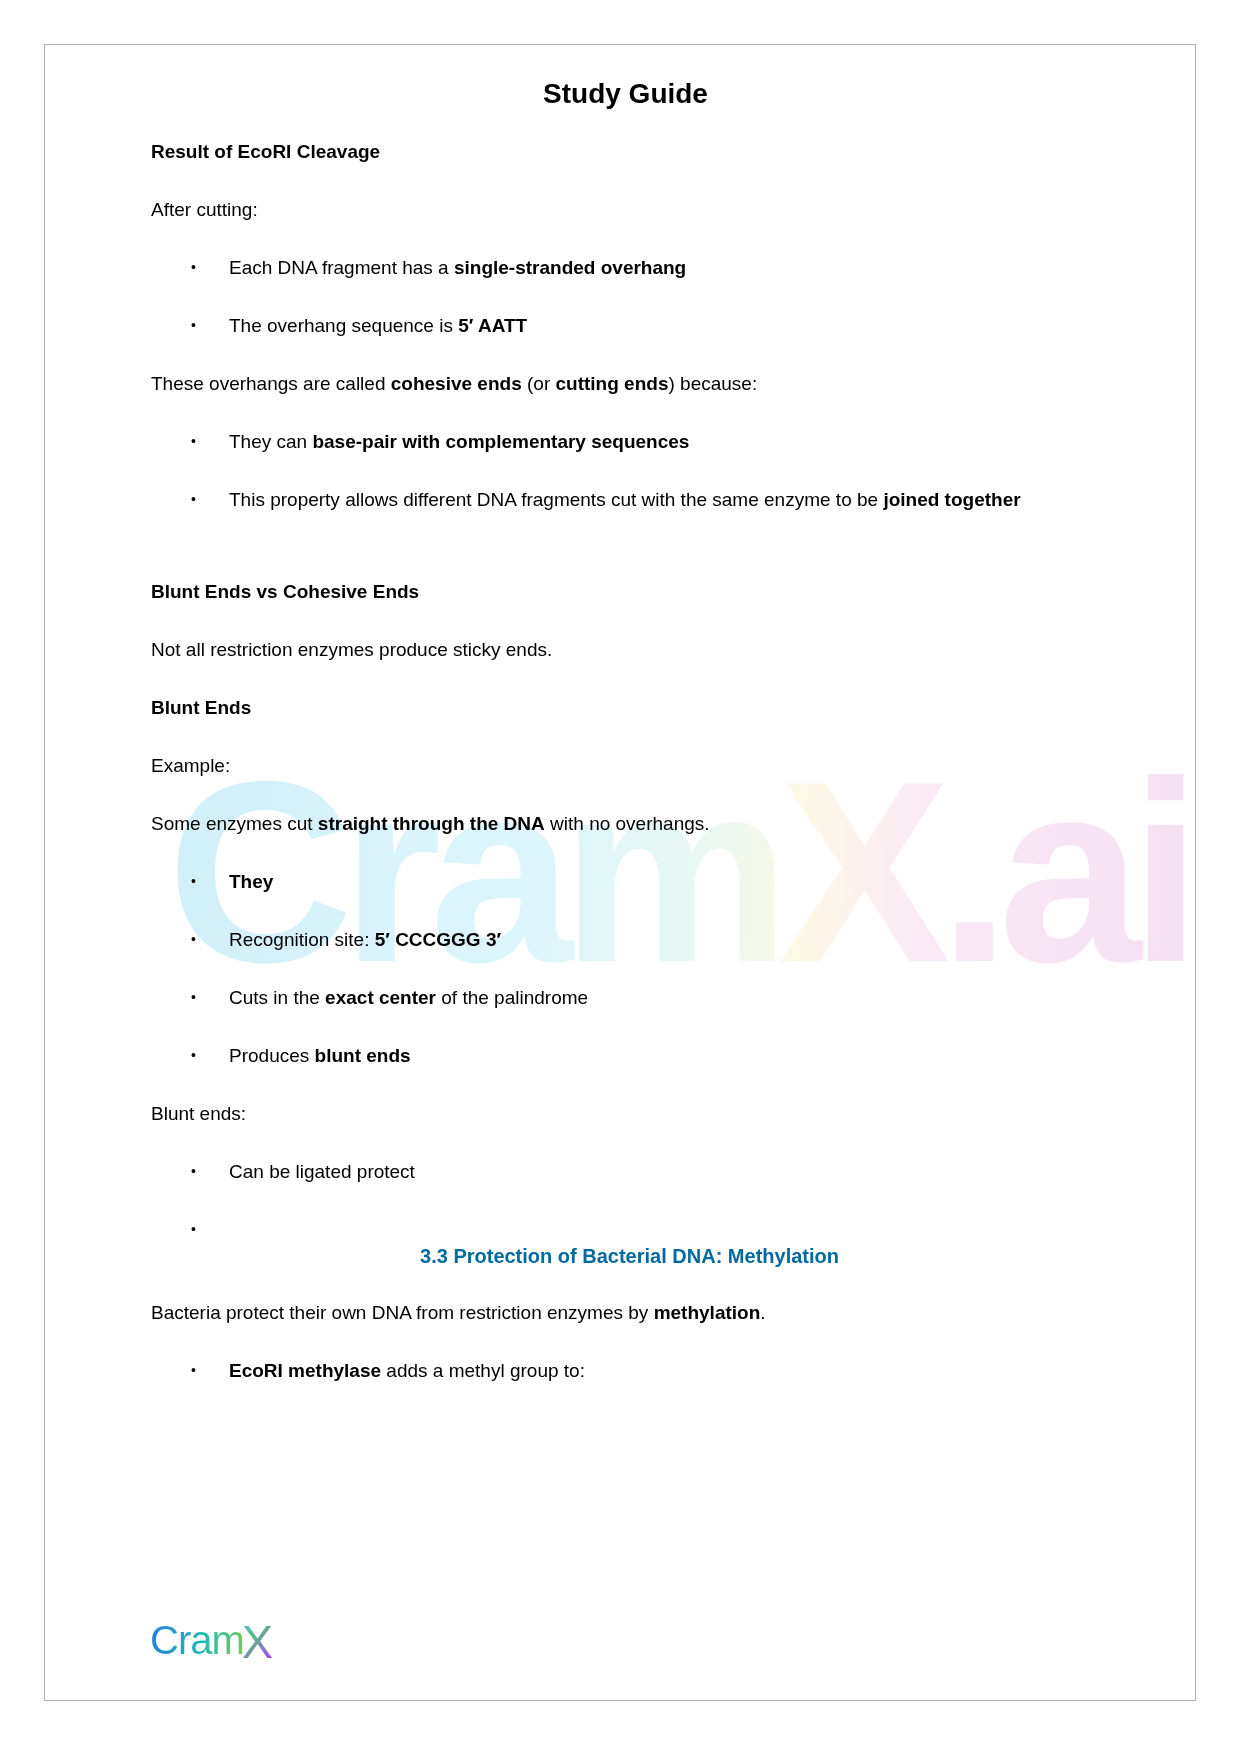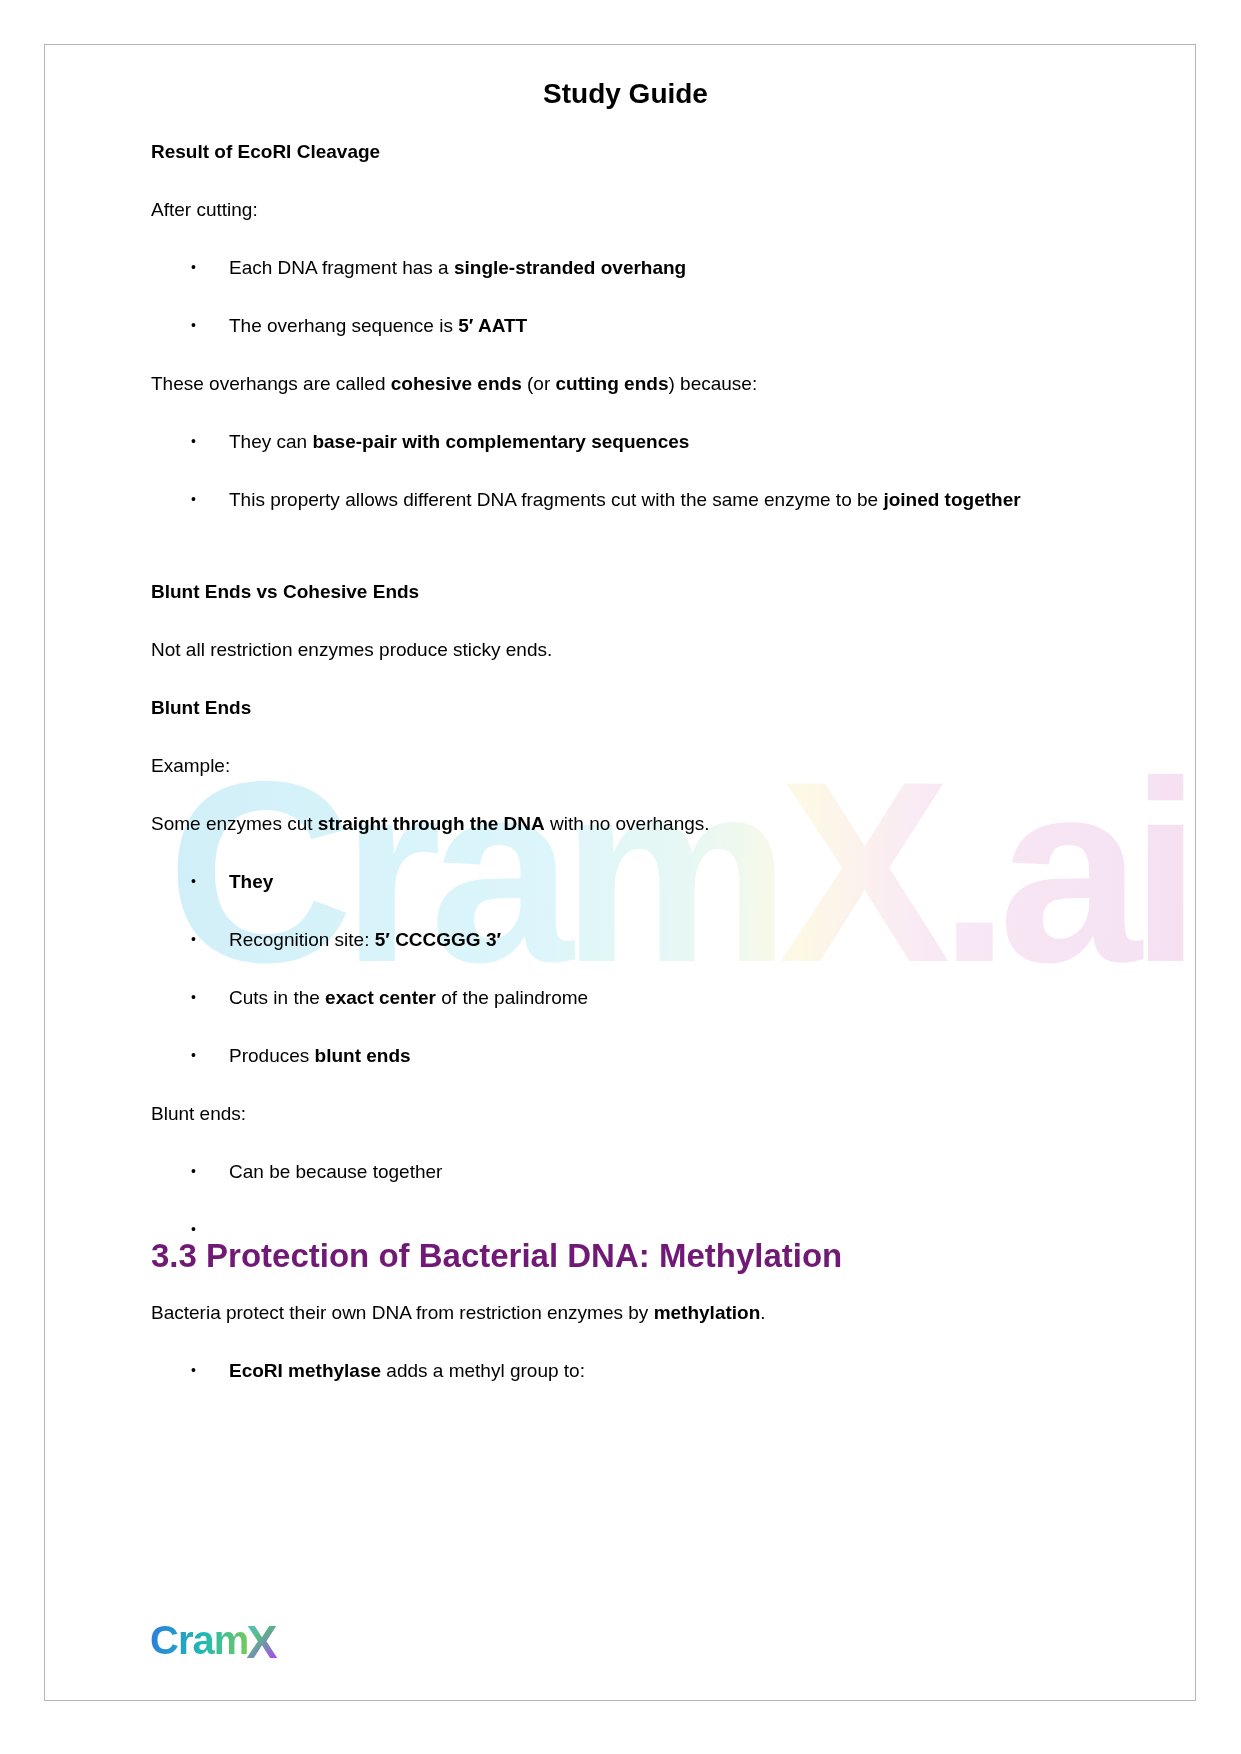--- a/index.html
+++ b/index.html
@@ -16,25 +16,25 @@
   .content { position:absolute; left:150px; top:44px; width:957px; z-index:2;
              font-size:19px; line-height:37px; }
   .doc-title { text-align:center; font-size:28px; font-weight:bold; line-height:38px;
                margin:30px 8px 20px 0; }
   .h3 { font-weight:bold; margin:0 0 21px 0; }
   .para { margin:0 0 21px 0; max-width:880px; }
   .bullet { position:relative; padding-left:78px; margin:0 0 21px 0; }
   .marker { position:absolute; left:40px; top:0; font-size:14px; }
   .bullet-text { display:inline-block; max-width:795px; vertical-align:top; }
   .section-gap { margin-top:55px; }
-  .h2-blue { color:#701a75; font-size:33px; font-weight:bold; line-height:40px;
-             margin:46px 0 18px 0; }
+  .h2-blue { color:#0369a1; font-size:20px; font-weight:bold; line-height:40px;
+             margin:46px 0 18px 0;text-align:center; }
   b { font-weight:bold; }
   
-  .logo { position:absolute; left:150px; top:1618px; z-index:2; font-size:40px; font-weight:bold;
+  .logo { position:absolute; left:150px; top:1618px; z-index:2; font-size:40px; font-weight:normal;
           letter-spacing:-1px; line-height:1; white-space:nowrap; }
   .logo-cram { background:linear-gradient(100deg,#2b7ce0 0%,#1fb9b4 55%,#7ccb54 100%);
                -webkit-background-clip:text; background-clip:text; color:transparent; }
   .logo-x { font-size:47px; margin-left:-2px; vertical-align:-4px;
             background:linear-gradient(135deg,#56c0e0 5%,#57bb82 40%,#a44ef0 85%);
             -webkit-background-clip:text; background-clip:text; color:transparent; }
 </style>
 </head>
 <body>
 
@@ -89,21 +89,21 @@
       </div>
       <div class="bullet">
         <span class="marker">•</span>
         <span class="bullet-text"><span>Produces </span><b>blunt ends</b></span>
       </div>
 
       <div class="para"><span>Blunt ends:</span></div>
 
       <div class="bullet">
         <span class="marker">•</span>
-        <span class="bullet-text"><span>Can be because together</span></span>
+        <span class="bullet-text"><span>Can be ligated protect</span></span>
       </div>
       <div class="bullet">
         <span class="marker">•</span>
       </div>
 
       <div class="h2-blue"><b>3.3 Protection of Bacterial DNA: Methylation</b></div>
       <div class="para"><span>Bacteria protect their own DNA from restriction enzymes by </span><b>methylation</b><span>.</span></div>
 
       <div class="bullet">
         <span class="marker">•</span>

